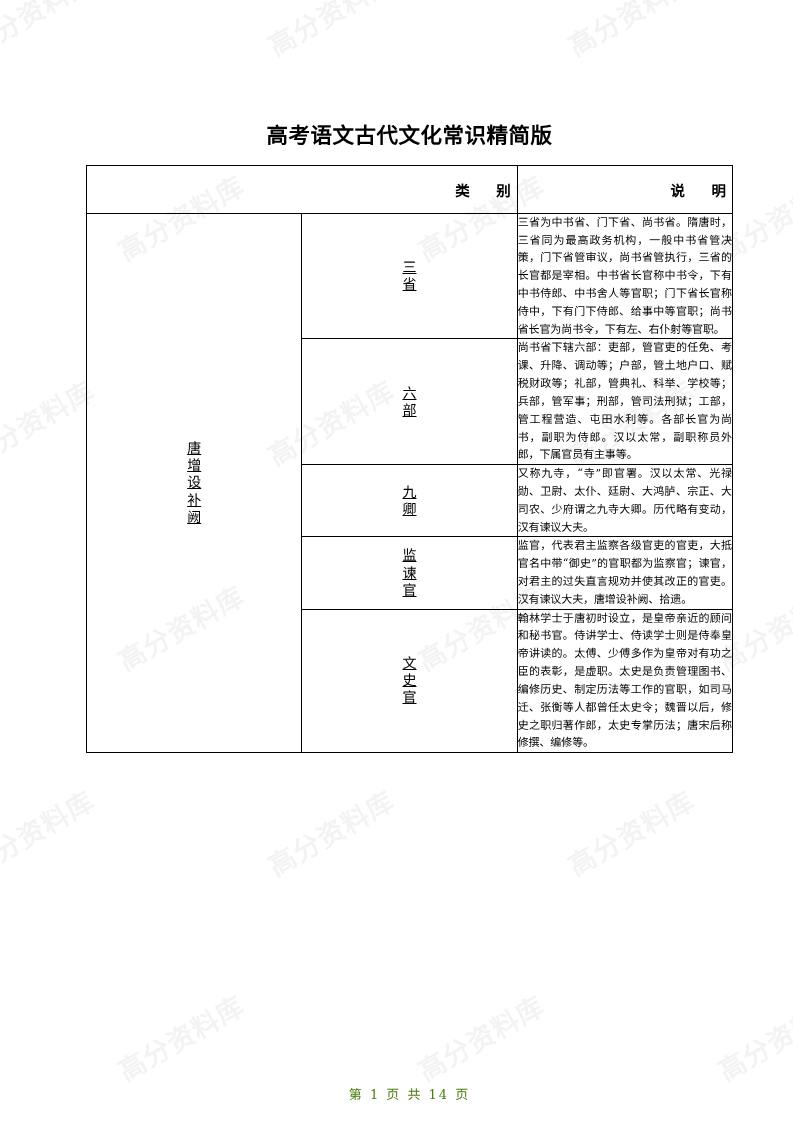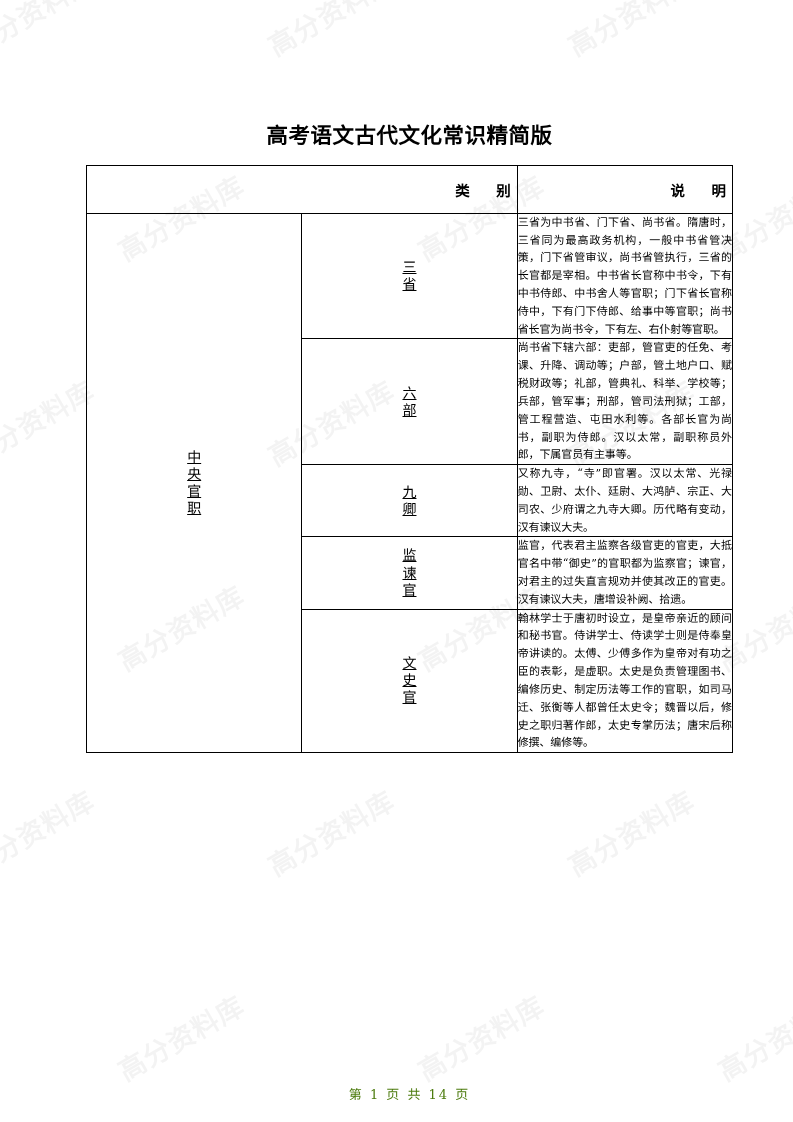--- a/index.html
+++ b/index.html
@@ -172,21 +172,21 @@
   <div id="table-wrap">
     <table class="doc-table">
       <tbody>
         <tr>
           <td class="hdr-cell" colspan="2">类　别</td>
           <td class="hdr-cell">说　明</td>
         </tr>
 
         <tr>
           <td class="vcell" rowspan="5">
-            <span class="vcell-inner">中央官职</span>
+            <span class="vcell-inner">唐增设补阙</span>
           </td>
           <td class="vcell subcell">
             <span class="vcell-inner">三省</span>
           </td>
           <td class="desc">三省为中书省、门下省、尚书省。隋唐时，三省同为最高政务机构，一般中书省管决策，门下省管审议，尚书省管执行，三省的长官都是宰相。中书省长官称中书令，下有中书侍郎、中书舍人等官职；门下省长官称侍中，下有门下侍郎、给事中等官职；尚书省长官为尚书令，下有左、右仆射等官职。</td>
         </tr>
         <tr>
           <td class="vcell subcell">
             <span class="vcell-inner">六部</span>
           </td>

